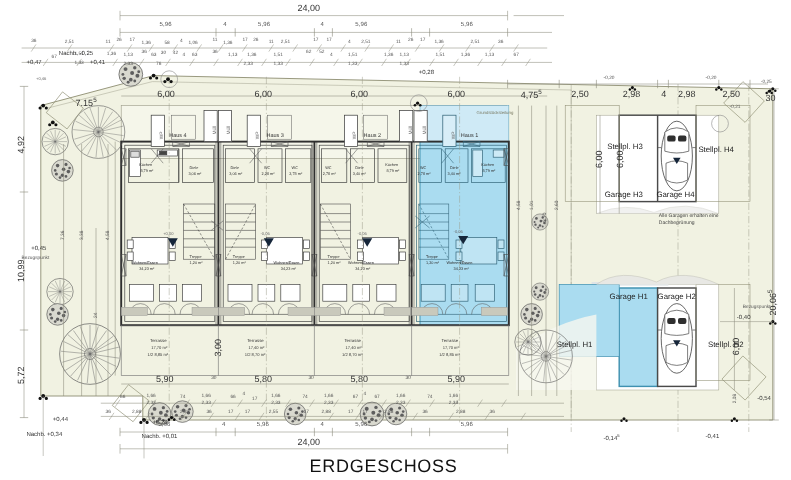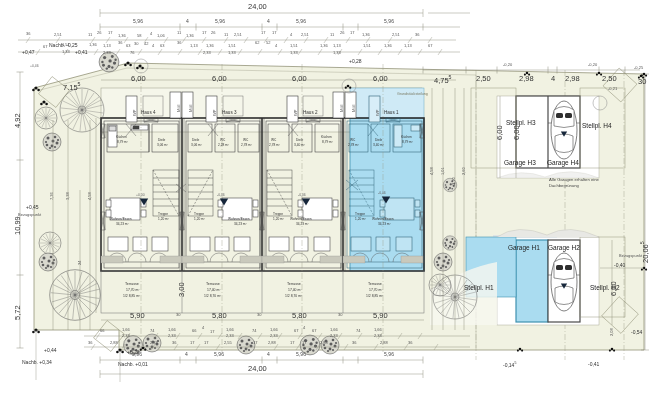--- a/index.html
+++ b/index.html
@@ -663,20 +663,21 @@
     <g stroke="#555" stroke-width=".45" fill="none">
       <path d="M126,124 l10,12 M136,124 l-10,12"></path>
       <path d="M208,124 l10,12 M218,124 l-10,12"></path>
       <path d="M288,124 l10,12 M298,124 l-10,12"></path>
       <path d="M368,124 l10,12 M378,124 l-10,12" stroke="#2c5f73"></path>
       <path d="M176,192 l10,-8 M176,184 l10,8"></path>
       <path d="M346,190 l12,-10 M346,180 l12,10" stroke="#2c5f73"></path>
     </g>
   </svg>
 
+  <div class="lbl title" style="left:258px;top:381px;">ERDGESCHOSS</div>
 
   <div class="lbl dim-big" style="left:248px;top:3px;">24,00</div>
   <div class="lbl dim-big" style="left:248px;top:365px;">24,00</div>
 
   <div class="lbl dim-big vert" style="left:14px;top:128px;transform:rotate(-90deg);">4,92</div>
   <div class="lbl dim-big vert" style="left:14px;top:235px;transform:rotate(-90deg);">10,99</div>
   <div class="lbl dim-big vert" style="left:14px;top:320px;transform:rotate(-90deg);">5,72</div>
 
   <div class="lbl dim-big vert" style="left:640px;top:263px;transform:rotate(-90deg);">
     <span>20,06</span><span class="sup">5</span>

